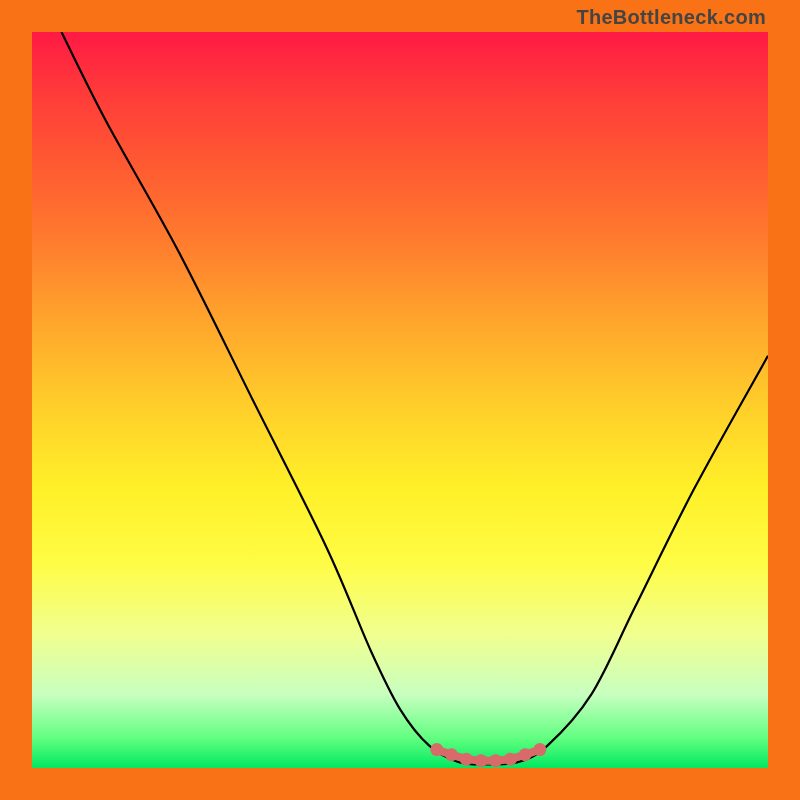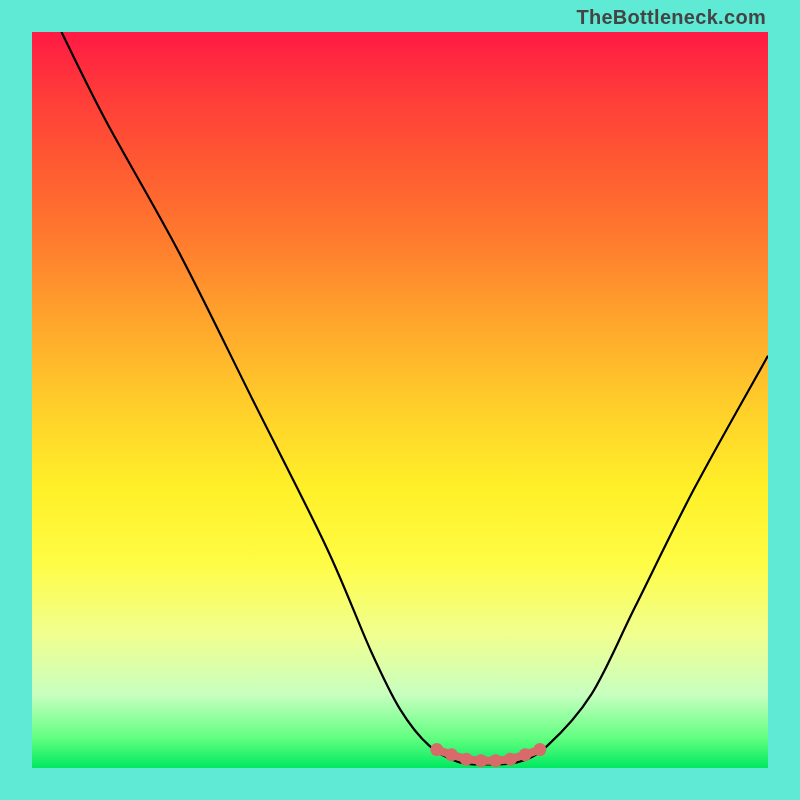--- a/index.html
+++ b/index.html
@@ -8,21 +8,21 @@
     background: #000;
     width: 800px;
     height: 800px;
     overflow: hidden;
     font-family: Arial, sans-serif;
   }
   .container {
     position: relative;
     width: 800px;
     height: 800px;
-    background: #5eead4;
+    background: #f97316;
   }
   .plot-area {
     position: absolute;
     left: 32px;
     top: 32px;
     width: 736px;
     height: 736px;
     background: linear-gradient(to bottom,
       #ff1a44 0%,
       #ff3a3a 8%,

